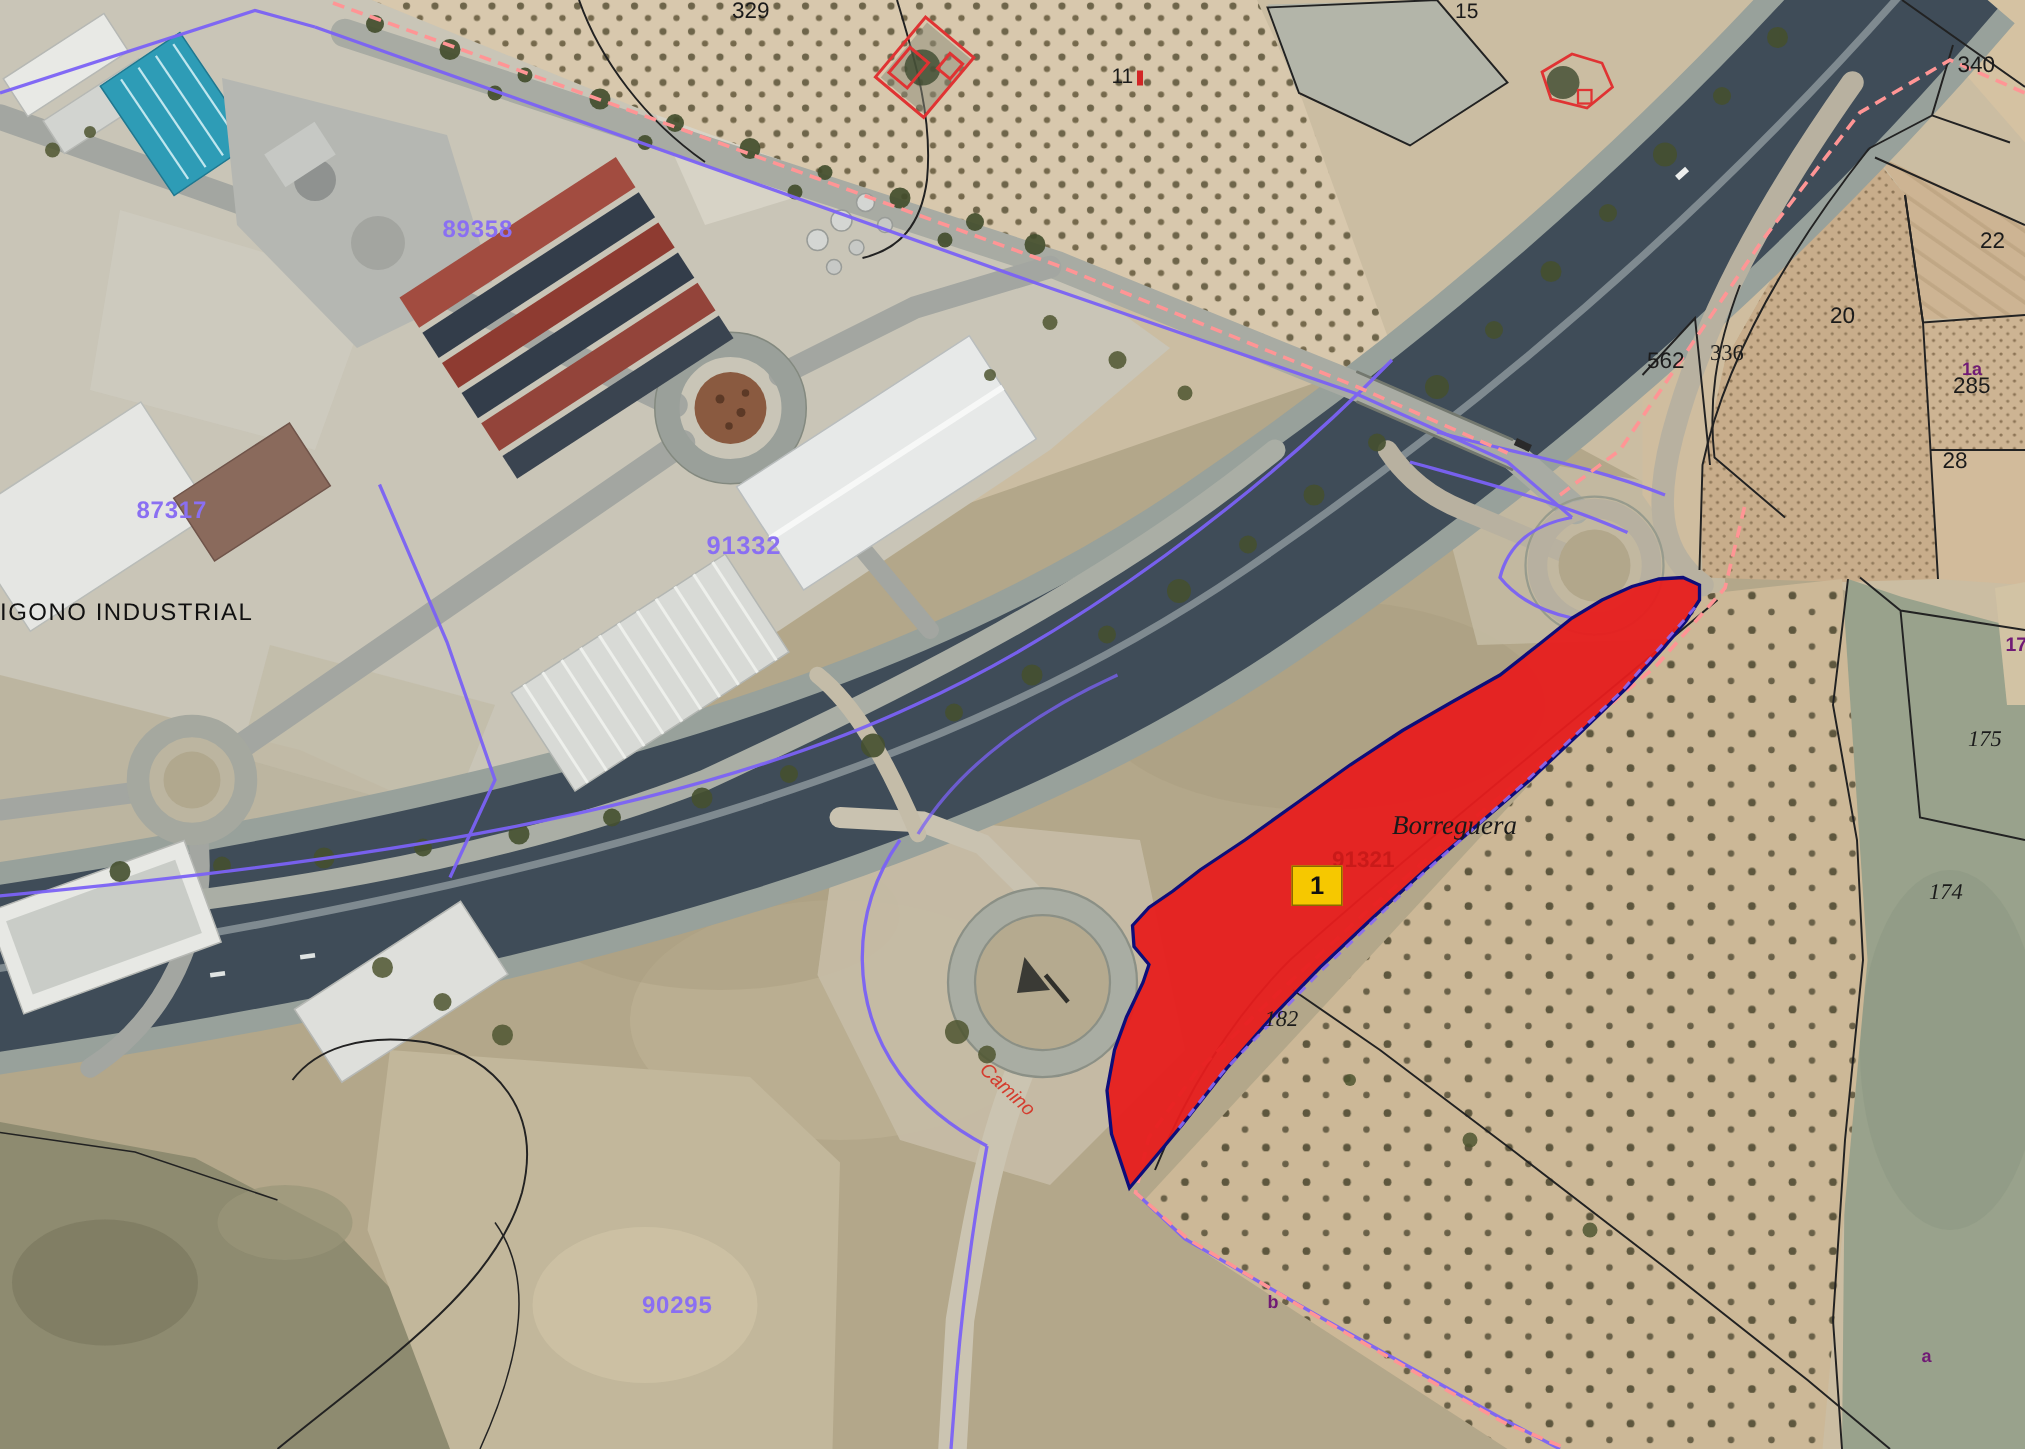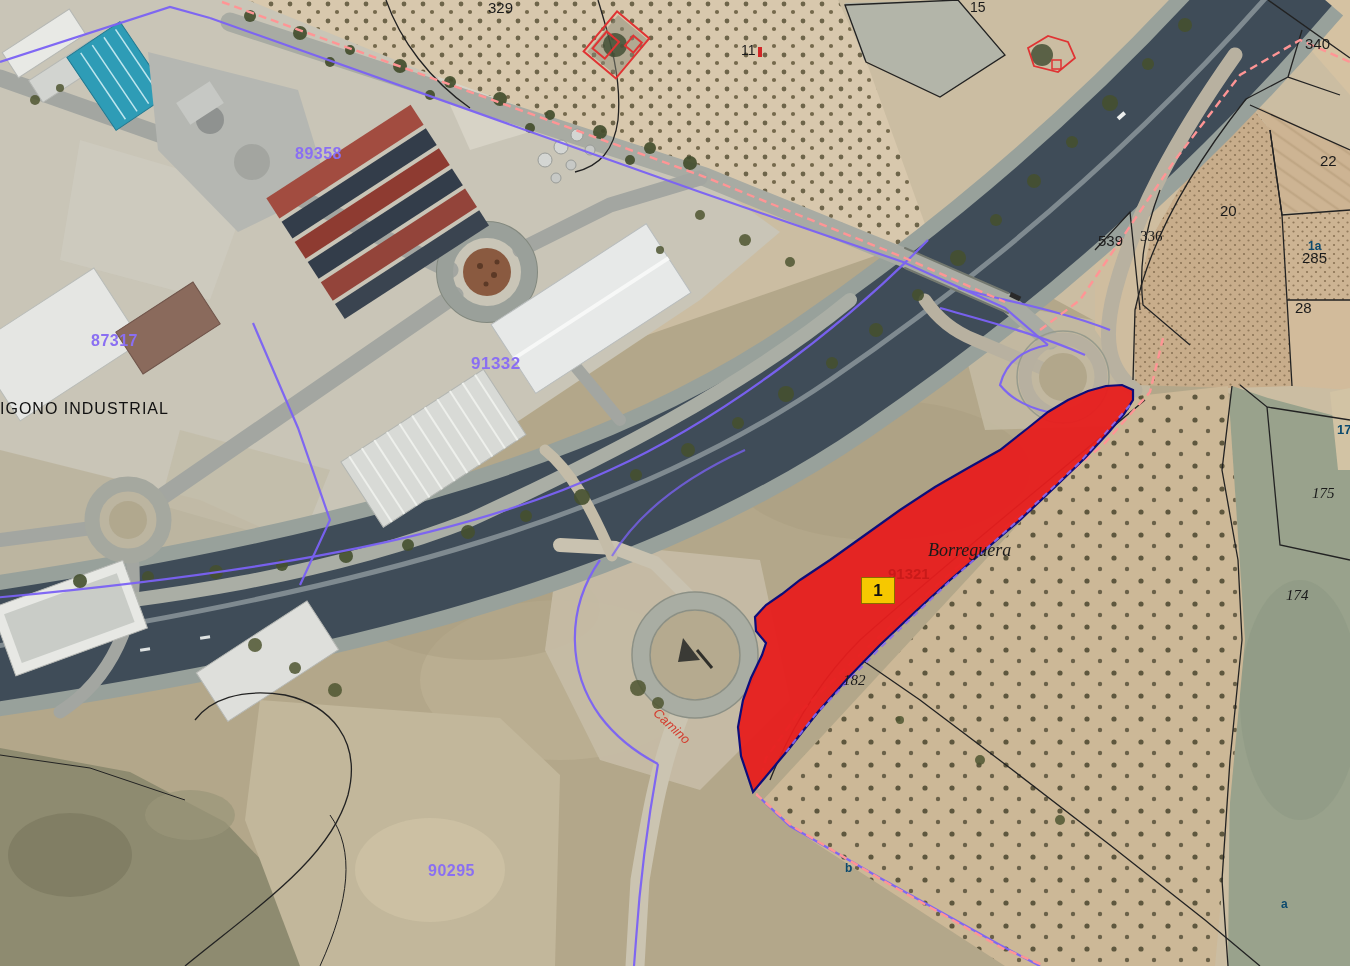--- a/index.html
+++ b/index.html
@@ -3,21 +3,21 @@
 <meta charset="utf-8">
 <style>
   html,body{margin:0;padding:0;background:#000;}
   #stage{position:relative;width:1350px;height:966px;overflow:hidden;
          font-family:"Liberation Sans",sans-serif;background:#cbbda2;}
   #stage svg{position:absolute;left:0;top:0;}
   .lbl{position:absolute;white-space:nowrap;line-height:1;}
   .blk{color:#1b1b1b;font-size:15px;}
   .blk-it{color:#1b1b1b;font-size:15px;font-style:italic;font-family:"Liberation Serif",serif;}
   .code{color:#8a6ff2;font-size:16px;font-weight:bold;letter-spacing:.5px;}
-  .red-s{color:#0c4a6e;font-size:12px;font-weight:bold;text-align:center;}
+  .red-s{color:#701a75;font-size:12px;font-weight:bold;text-align:center;}
   .poligono{color:#111;font-size:16px;letter-spacing:1px;}
   .borre{color:#1a1a1a;font-size:18px;font-style:italic;font-family:"Liberation Serif",serif;}
   .camino{color:#d43c2e;font-size:13px;font-style:italic;transform:rotate(43deg);transform-origin:left top;}
   .faintcode{color:#b01010;font-size:15px;font-weight:bold;opacity:.5;}
   #marker1{position:absolute;left:861px;top:577px;width:32px;height:25px;
            background:#f6c800;border:1px solid #8a6a00;display:flex;align-items:center;
            justify-content:center;font-size:17px;font-weight:bold;color:#111;cursor:pointer;}
 </style>
 </head>
 <body>
@@ -338,21 +338,21 @@
   </g>
 </svg>
 
 <div>
   <div class="lbl blk" style="left:488px;top:0px;">329</div>
   <div class="lbl blk" style="left:970px;top:0px;font-size:14px;">15</div>
   <div class="lbl blk" style="left:741px;top:43px;font-size:14px;">11</div>
   <div class="lbl blk" style="left:1305px;top:36px;">340</div>
   <div class="lbl blk" style="left:1320px;top:153px;">22</div>
   <div class="lbl blk" style="left:1220px;top:203px;">20</div>
-  <div class="lbl blk" style="left:1098px;top:233px;">539</div>
+  <div class="lbl blk" style="left:1098px;top:233px;">562</div>
   <div class="lbl blk" style="left:1140px;top:229px;font-family:Liberation Serif, serif;">336</div>
   <div class="lbl red-s" style="left:1308px;top:240px;">1a</div>
   <div class="lbl blk" style="left:1302px;top:250px;">285</div>
   <div class="lbl blk" style="left:1295px;top:300px;text-align:right;">28</div>
   <div class="lbl red-s" style="left:1337px;top:423px;font-size:13px;">17</div>
   <div class="lbl blk-it" style="left:1312px;top:486px;">175</div>
   <div class="lbl blk-it" style="left:1286px;top:588px;">174</div>
   <div class="lbl blk-it" style="left:843px;top:673px;">182</div>
 
   <div class="lbl code" style="left:271px;top:146px;margin-left:24px;">89358</div>

